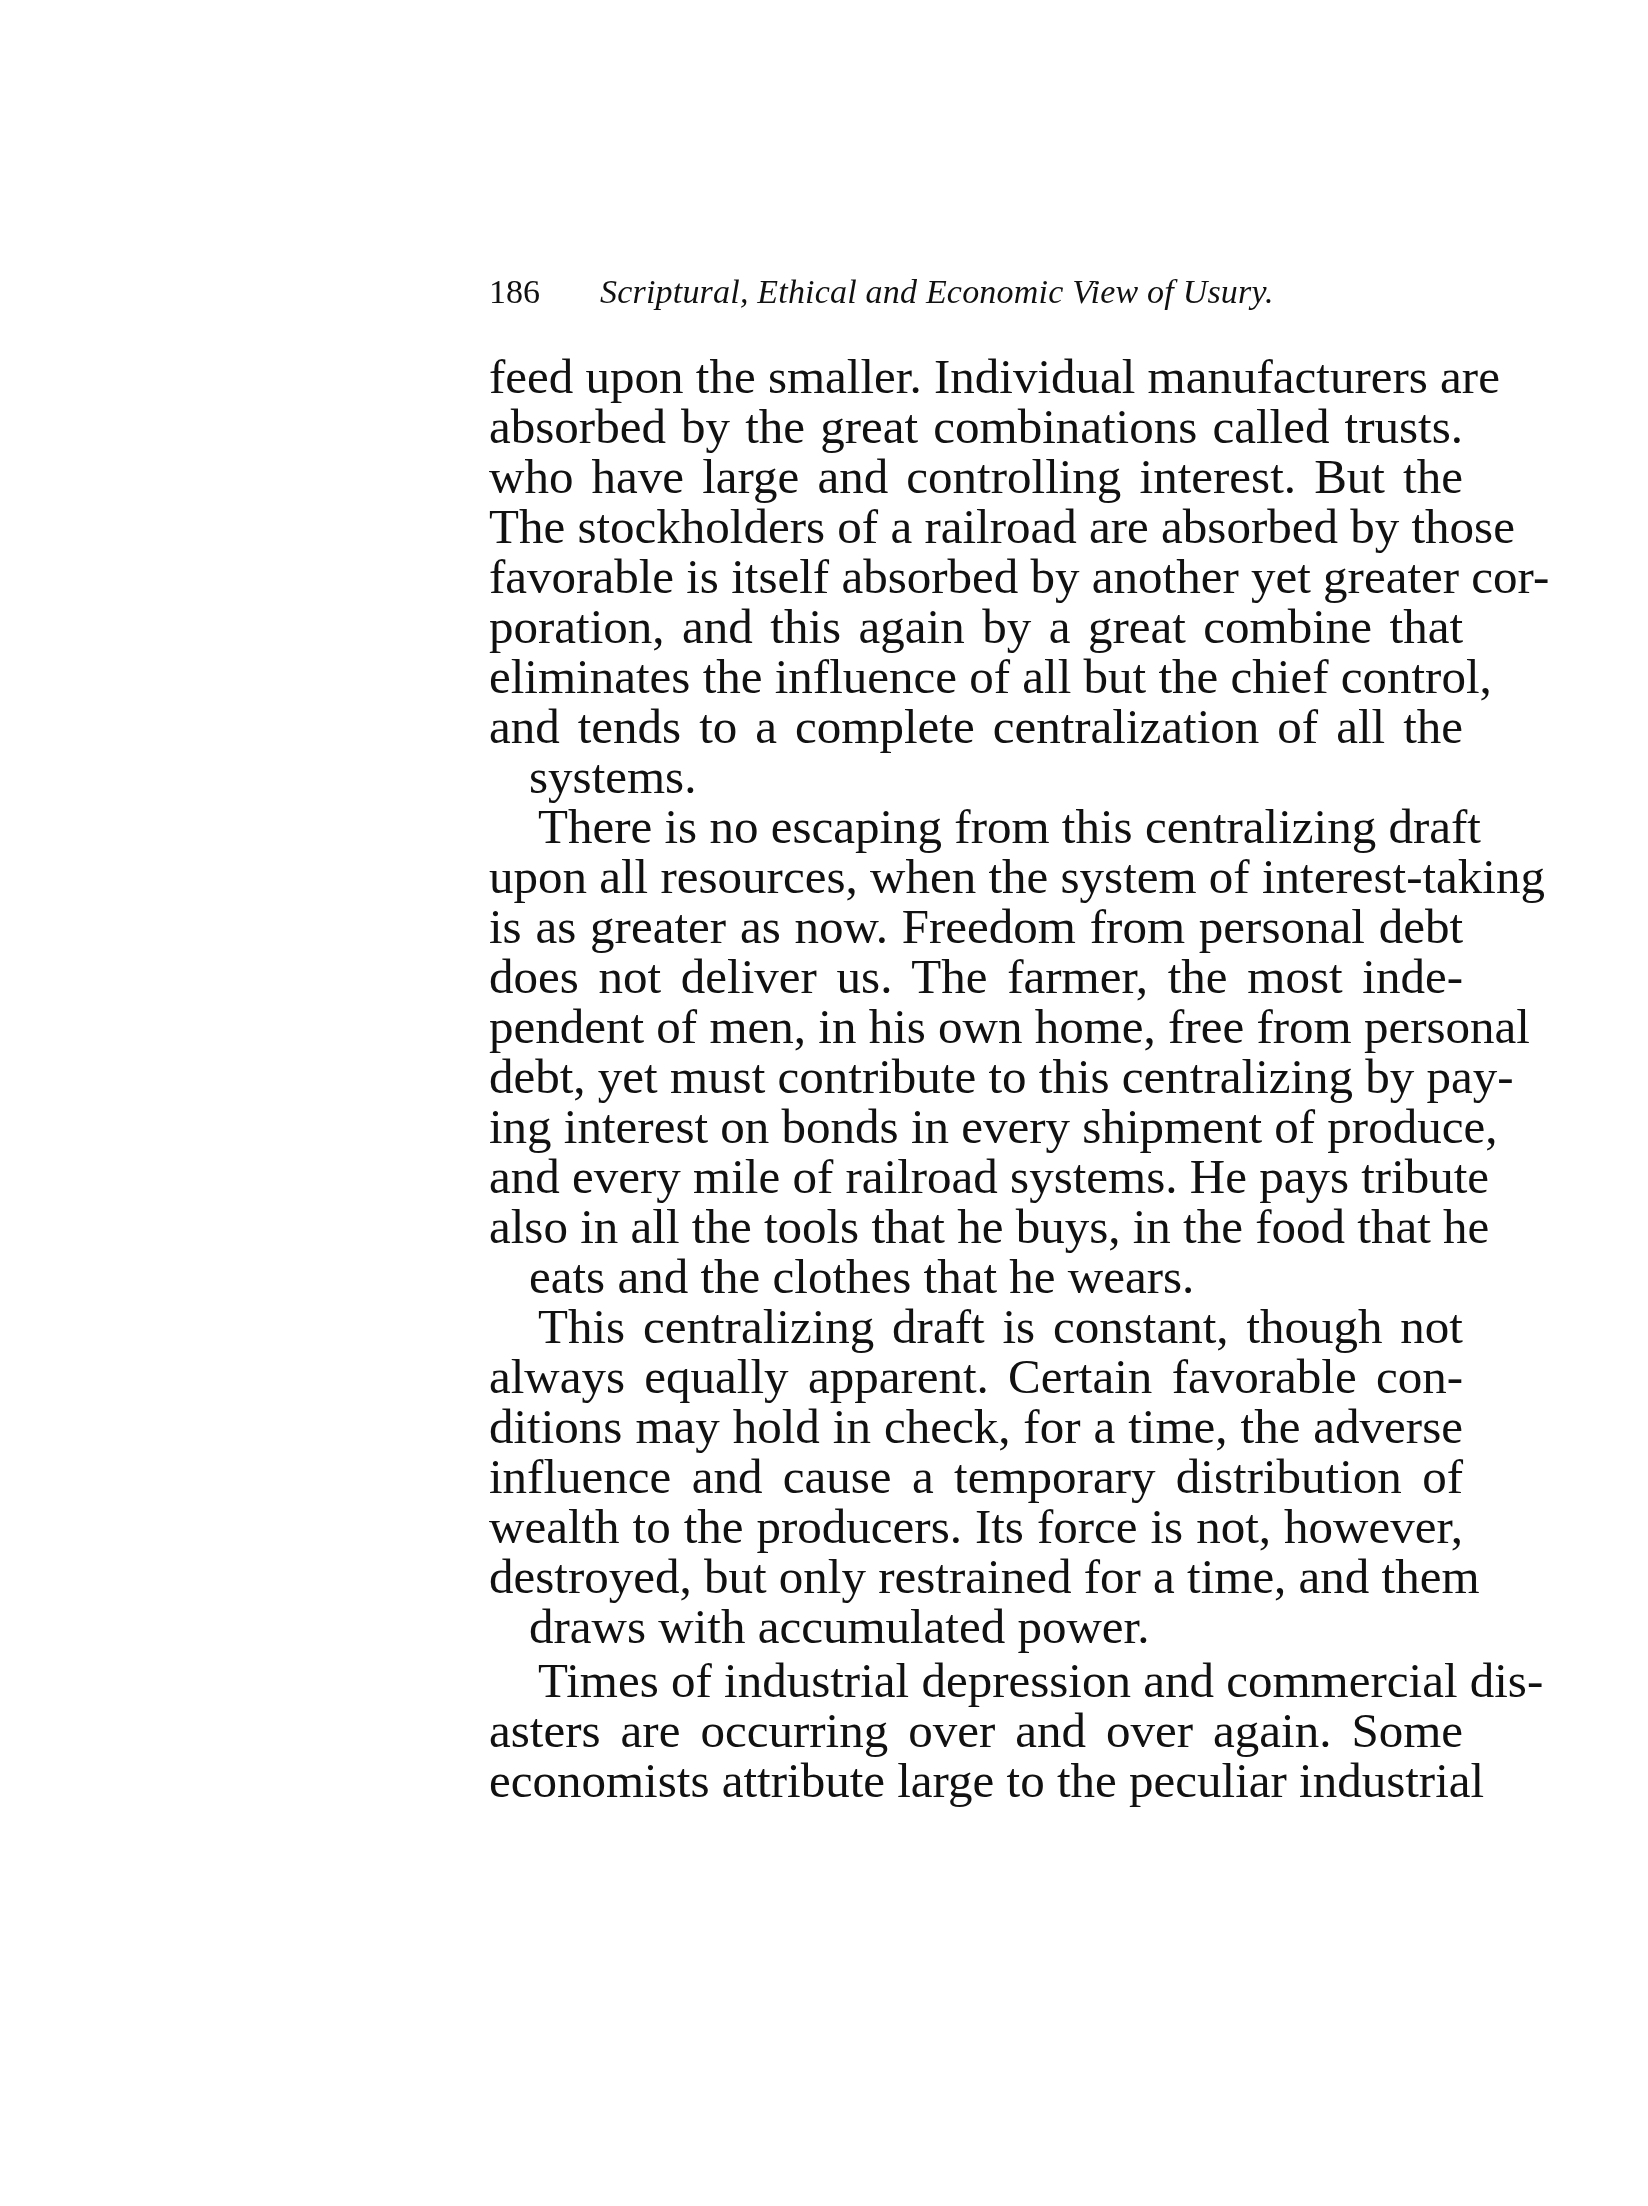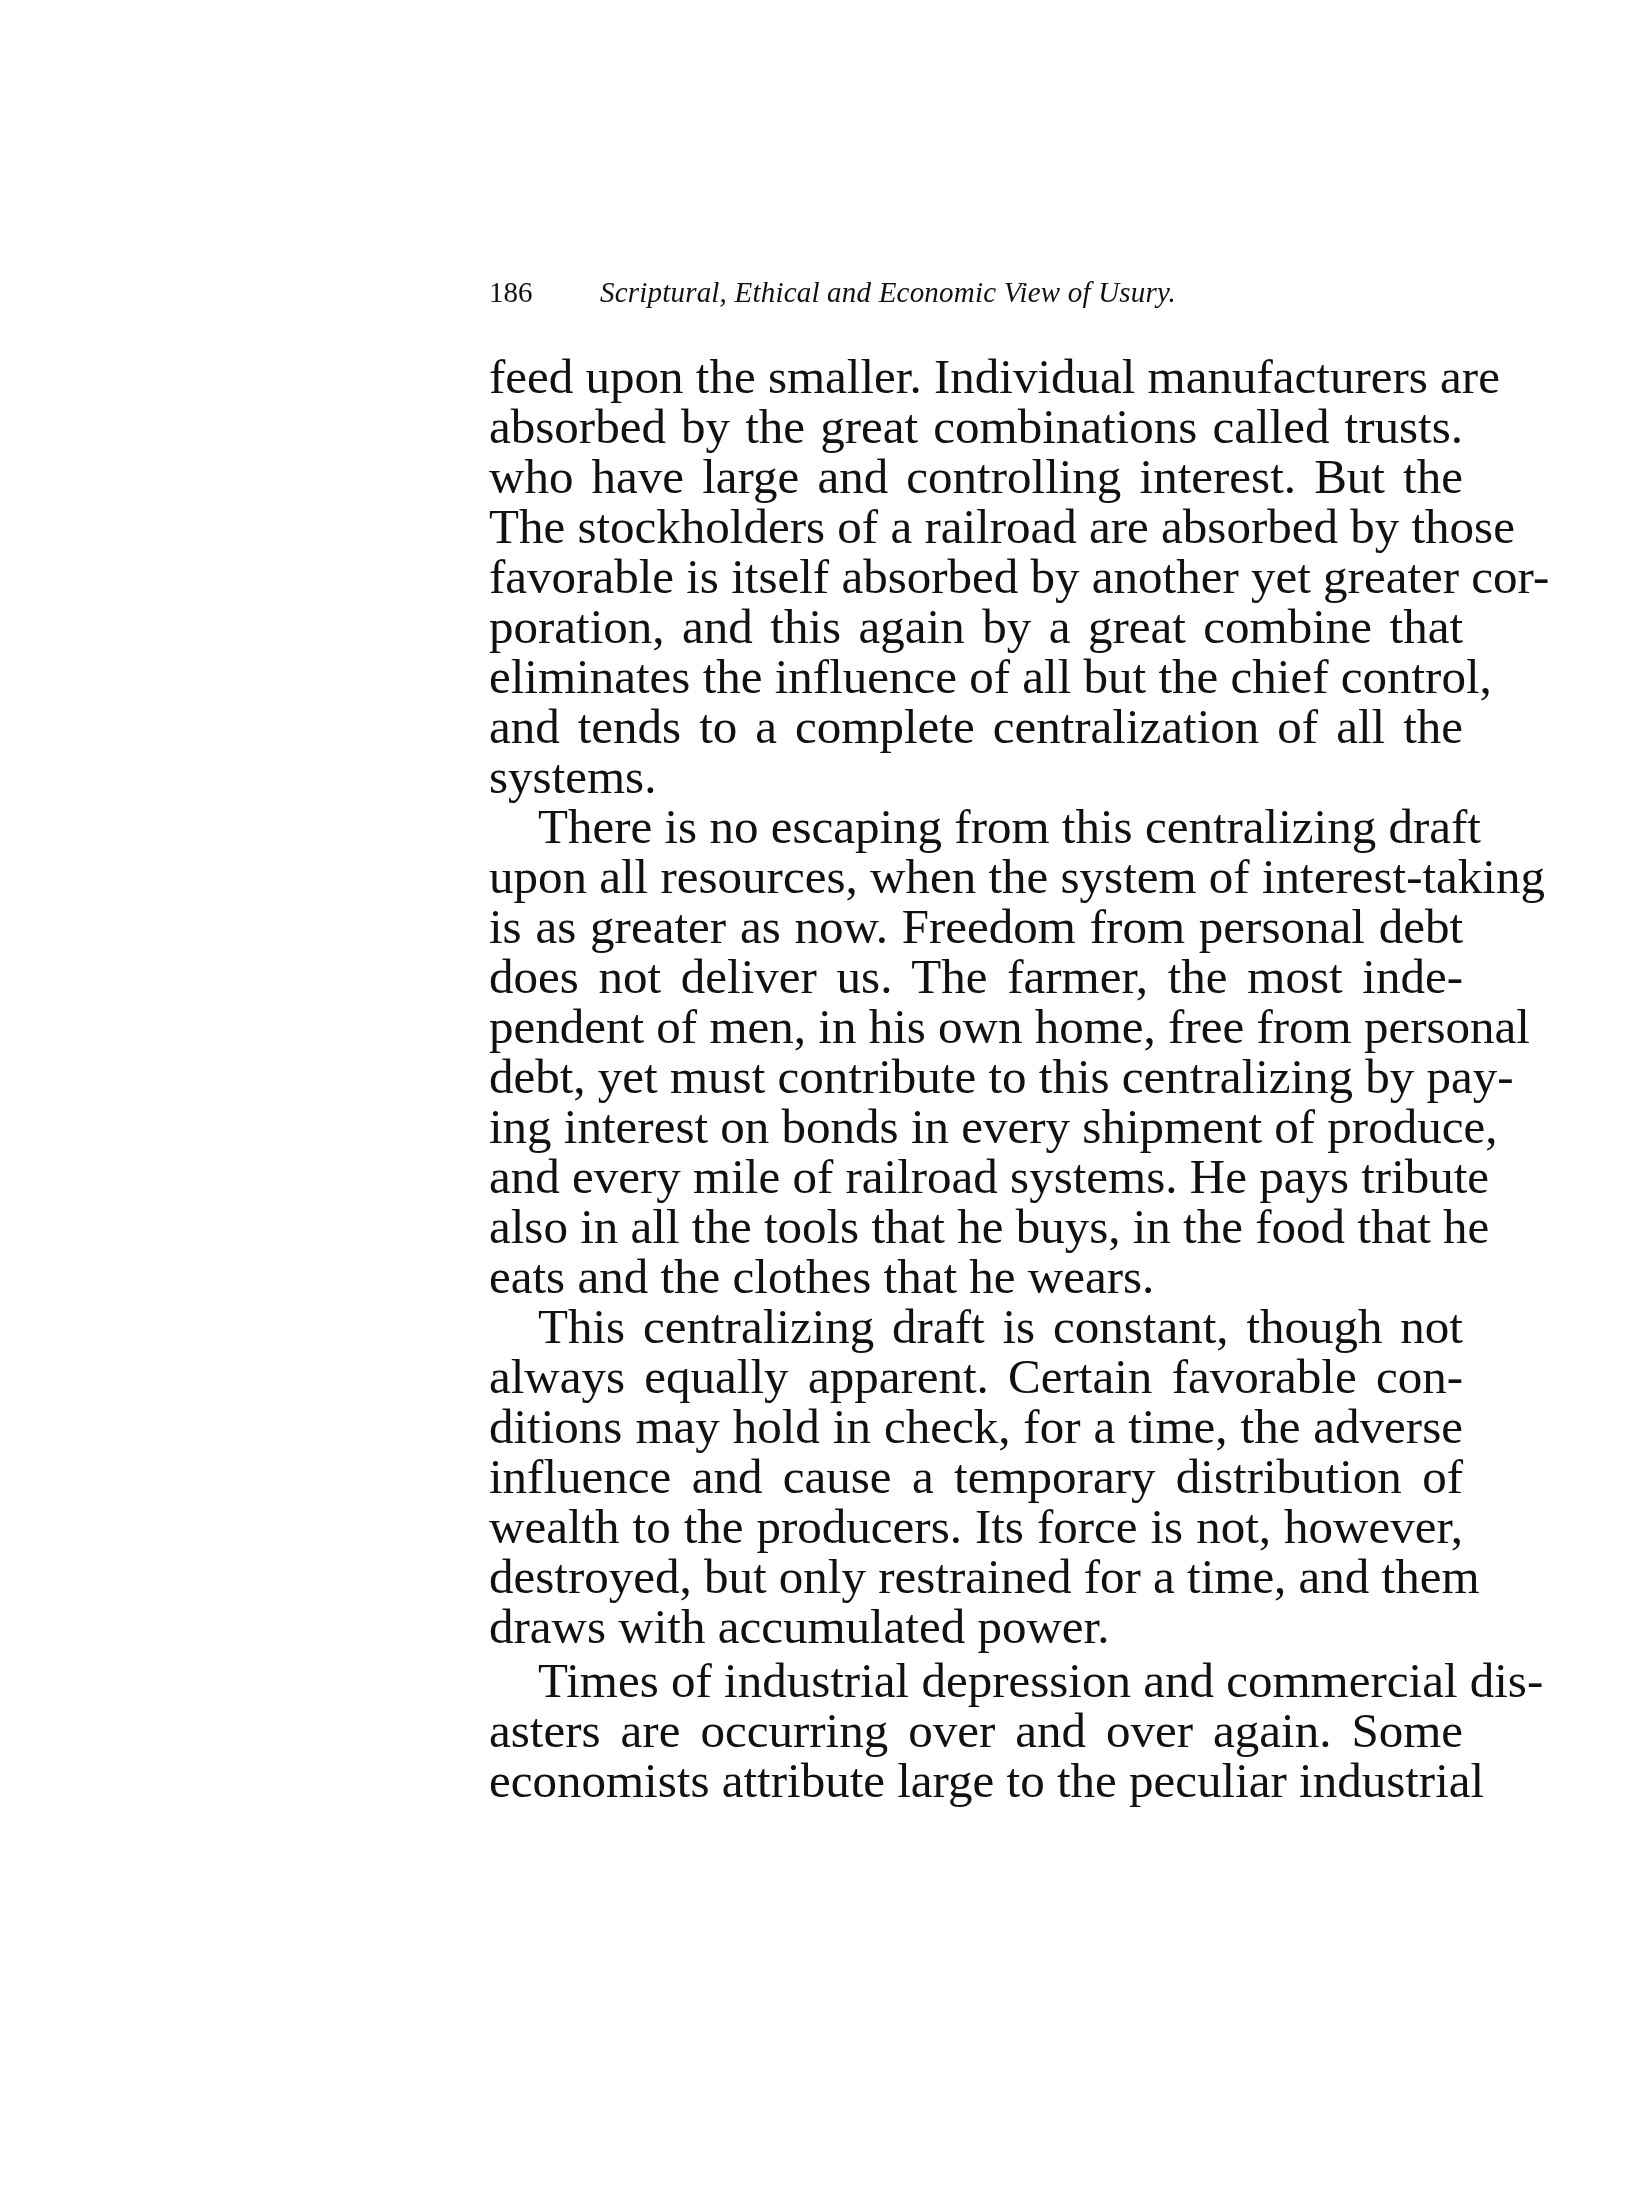--- a/index.html
+++ b/index.html
@@ -21,21 +21,21 @@
     width: 1649px;
     height: 2206px;
     background: #ffffff;
   }
   .running-head {
     position: absolute;
     left: 489px;
     top: 264px;
     width: 974px;
     height: 56px;
-    font-size: 29px;
+    font-size: 34px;
     line-height: 56px;
     white-space: nowrap;
   }
   .running-head .folio {
     display: inline-block;
     width: 111px;
     font-style: normal;
   }
   .running-head .title {
     font-style: italic;
@@ -52,20 +52,21 @@
   .line {
     display: block;
     height: 50px;
     white-space: nowrap;
     text-align: justify;
     text-align-last: justify;
   }
   .line.last {
     text-align: left;
     text-align-last: left;
+    margin-left: 40px;
   }
   .line.indent {
     padding-left: 49px;
   }
   .para-gap {
     display: block;
     height: 0px;
   }
   .para-gap.small {
     height: 3.7px;

